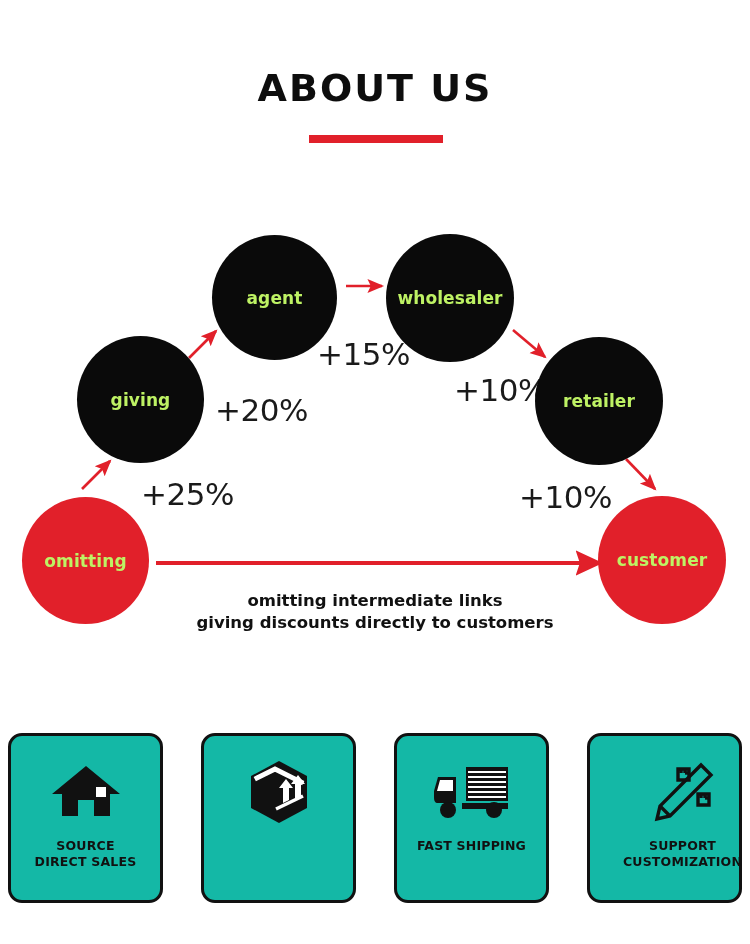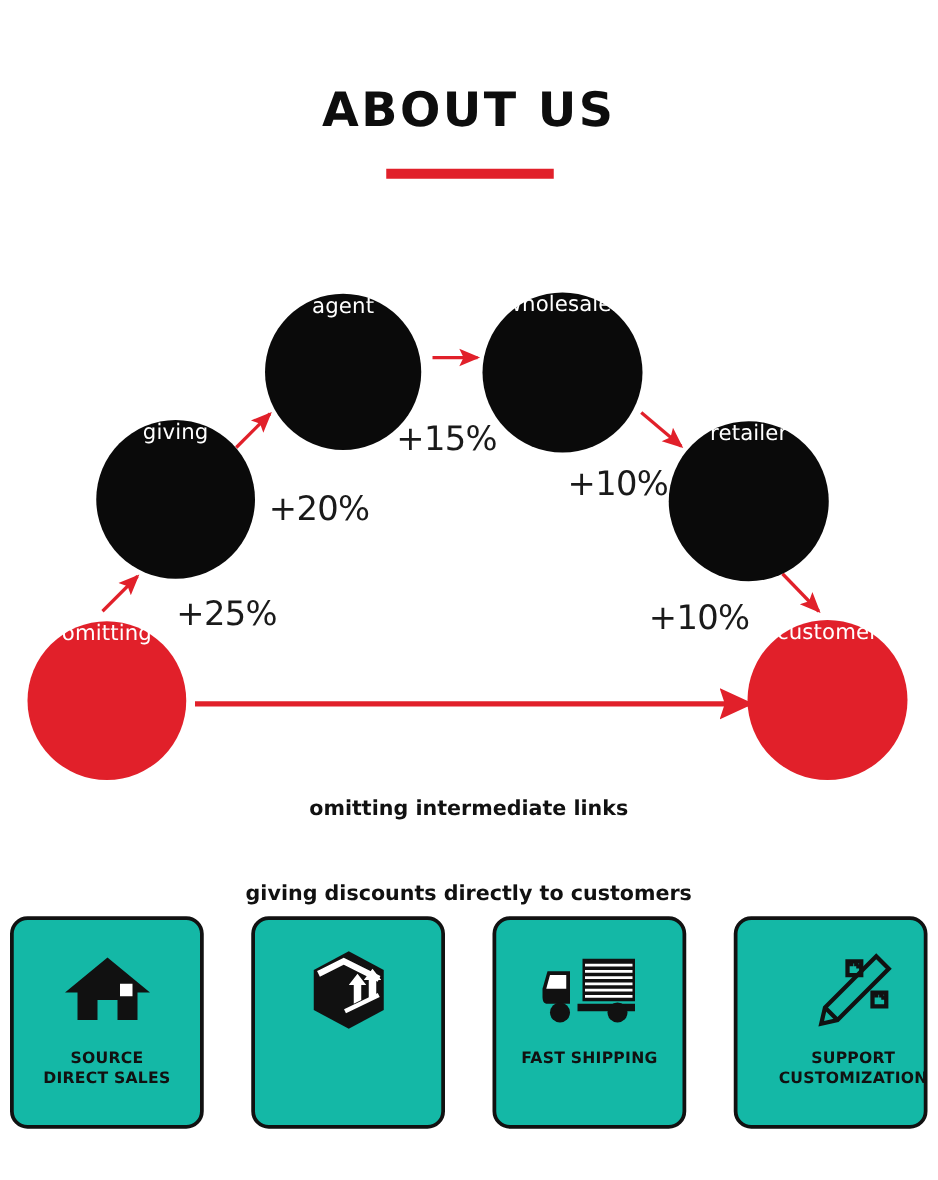--- a/index.html
+++ b/index.html
@@ -60,58 +60,58 @@
     position: absolute;
     left: 0;
     top: 0;
     width: 750px;
     height: 680px;
   }
   .node {
     position: absolute;
     border-radius: 50%;
     display: flex;
-    align-items: flex-start;
+    align-items: center;
     justify-content: center;
-    color: #ffffff;
-    font-family: "DejaVu Sans", sans-serif;
-    font-weight: normal;
+    color: #bef264;
+    font-family: "DejaVu Sans", sans-serif;
+    font-weight: bold;
     font-size: 17px;
     letter-spacing: 0.1px;
     box-sizing: border-box;
     z-index: 3;
   }
   .node.black { background: #0a0a0a; }
   .node.red   { background: #e1202a; }
 
   .pct-label {
     position: absolute;
     font-family: "DejaVu Sans", sans-serif;
-    font-size: 27px;
+    font-size: 31px;
     font-weight: 400;
     color: #1a1a1a;
     white-space: nowrap;
     z-index: 2;
     letter-spacing: -0.5px;
   }
 
   .caption {
     position: absolute;
     left: 0;
     top: 590px;
     width: 750px;
     text-align: center;
     font-family: "DejaVu Sans", sans-serif;
     font-size: 16.5px;
     font-weight: bold;
     color: #111111;
     line-height: 22px;
     z-index: 2;
   }
-  .caption div { white-space: nowrap; margin-top: 46px; }
+  .caption div { white-space: nowrap; }
 
   
   .features {
     position: absolute;
     left: 0;
     top: 733px;
     width: 750px;
     height: 172px;
   }
   .feature-box {

